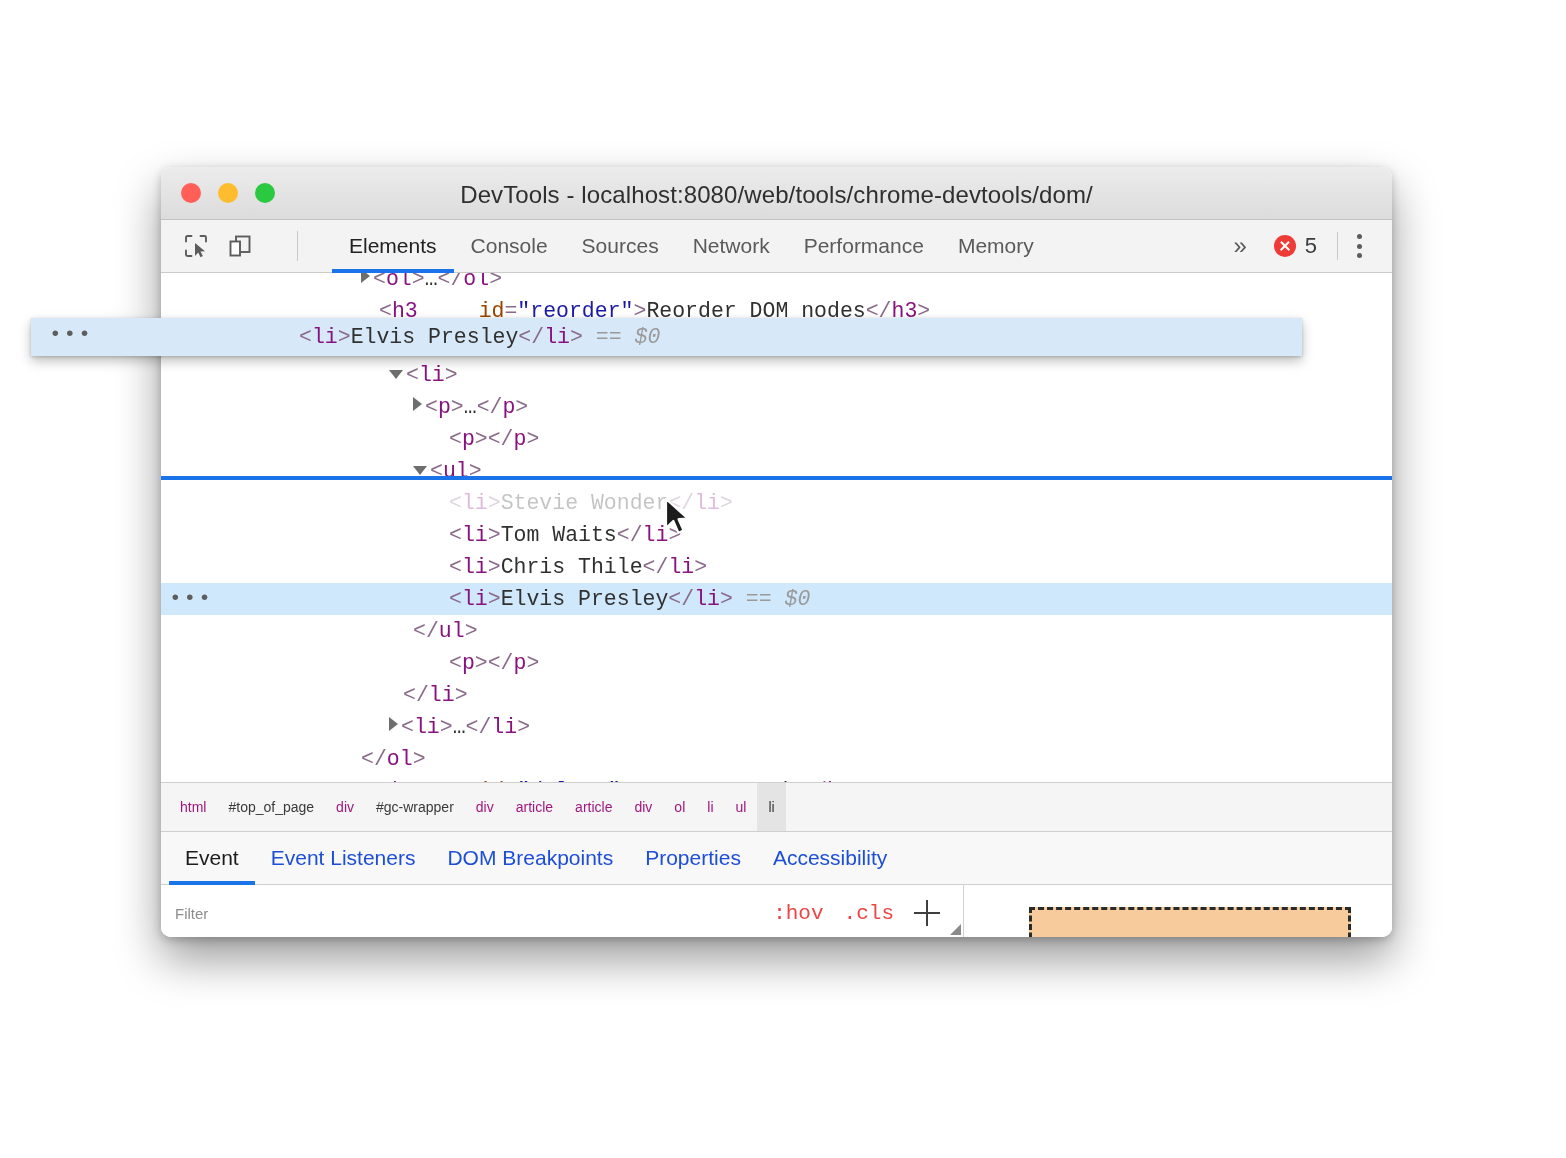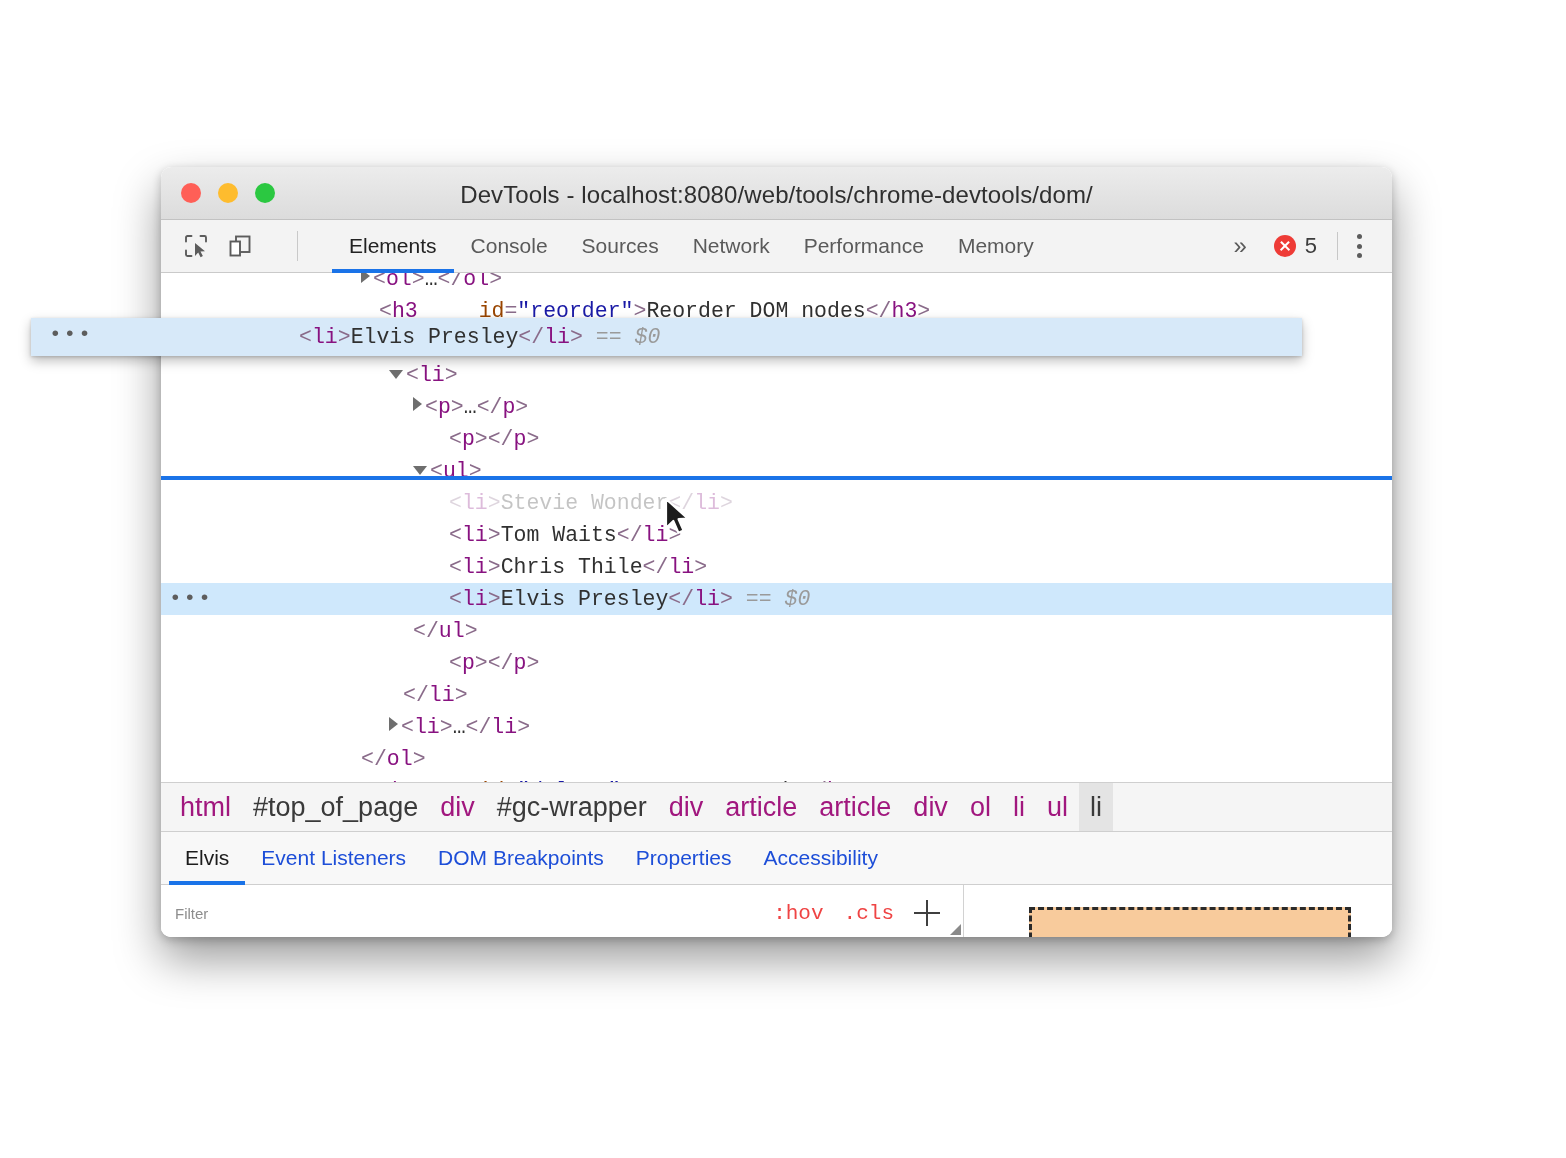--- a/index.html
+++ b/index.html
@@ -243,21 +243,21 @@
 
   
   .crumbs {
     height: 48px;
     background: #f5f5f5;
     border-top: 1px solid #cfcfcf;
     border-bottom: 1px solid #cfcfcf;
     display: flex;
     align-items: stretch;
     padding-left: 8px;
-    font-size: 27px;
+    font-size: 14px;
   }
   .crumb {
     display: flex;
     align-items: center;
     padding: 0 11px;
     color: #a1177e;
     white-space: nowrap;
   }
   .crumb.id-crumb { color: #3a3a3a; }
   .crumb.selected {
@@ -492,21 +492,21 @@
         <div class="crumb">article</div>
         <div class="crumb">article</div>
         <div class="crumb">div</div>
         <div class="crumb">ol</div>
         <div class="crumb">li</div>
         <div class="crumb">ul</div>
         <div class="crumb selected">li</div>
       </div>
 
     <div class="sub-tabs" id="sub-tabs">
-        <div class="sub-tab active">Elvis</div>
+        <div class="sub-tab active">Event</div>
         <div class="sub-tab">Event Listeners</div>
         <div class="sub-tab">DOM Breakpoints</div>
         <div class="sub-tab">Properties</div>
         <div class="sub-tab">Accessibility</div>
       </div>
 
     <div class="styles-area">
       <div class="filter-pane">
         <input class="filter-input" type="text" placeholder="Filter" style="">
         <span class="hov-btn">:hov</span>

